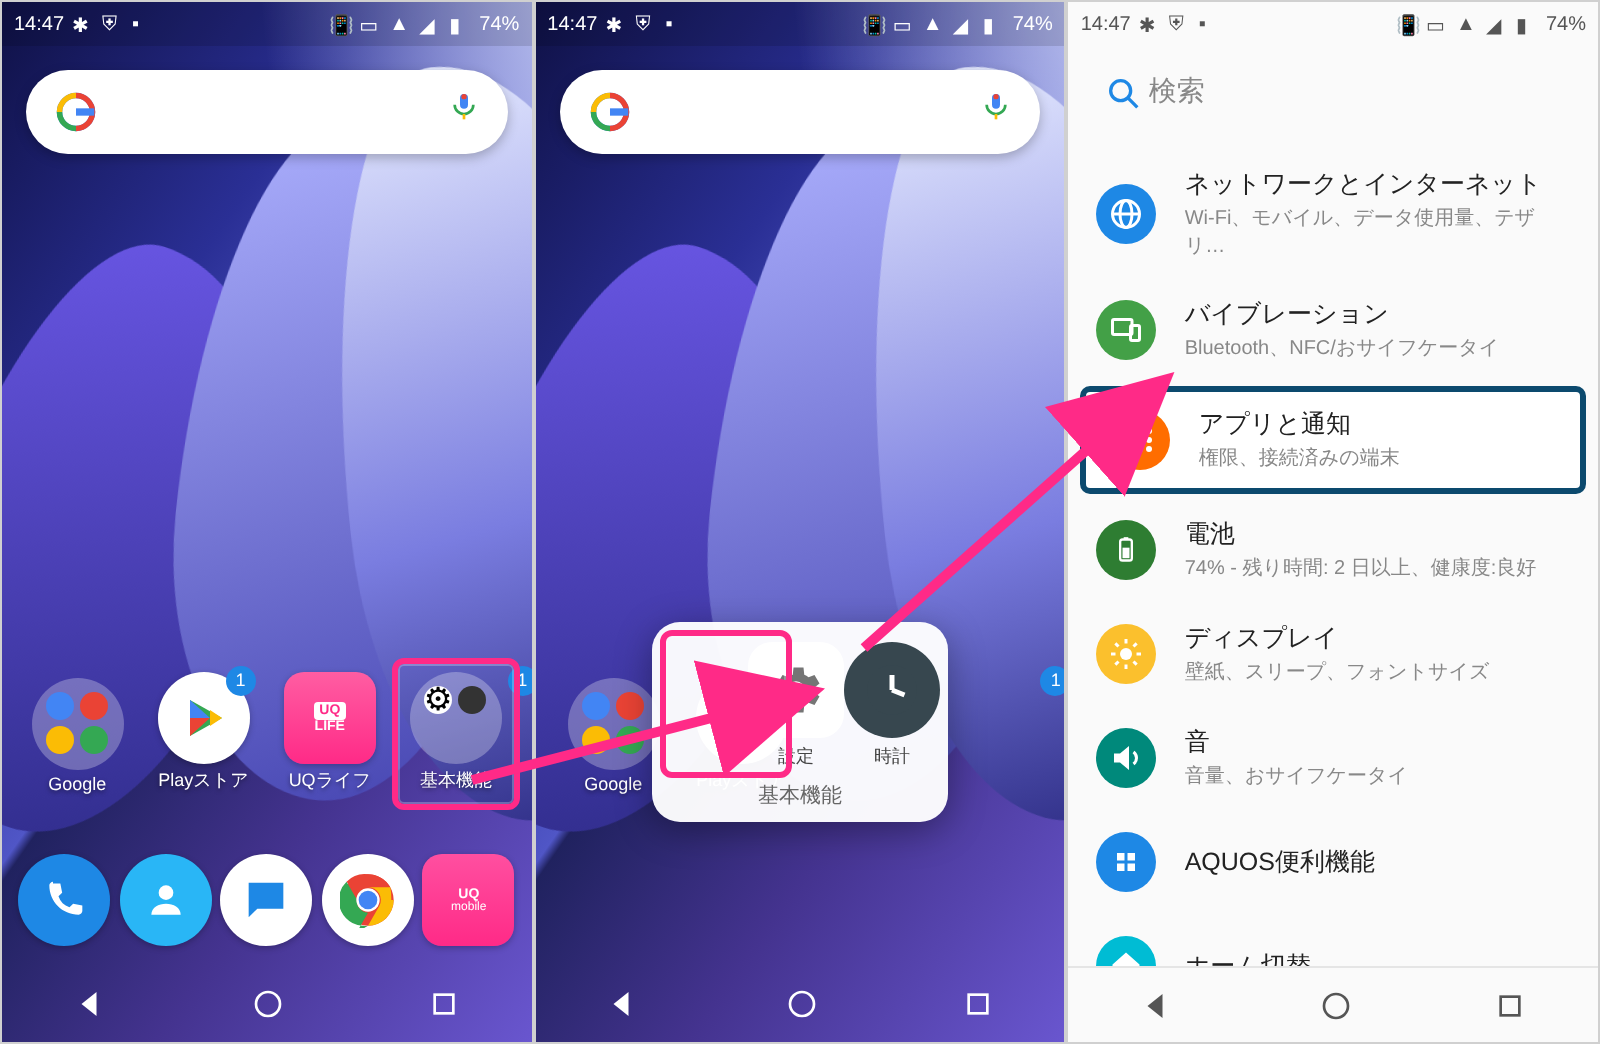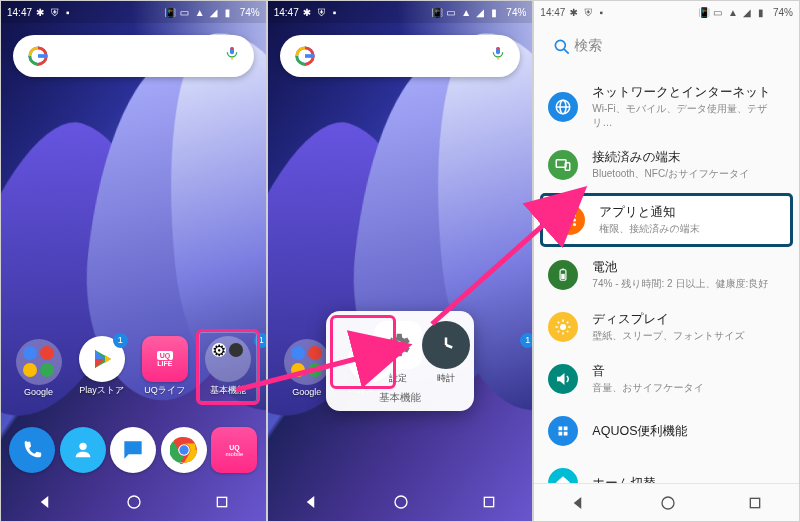--- a/index.html
+++ b/index.html
@@ -486,21 +486,21 @@
           </div>
         </div>
         <div class="set-item">
           <div class="set-ico" style="background:#43a047">
             <svg width="18" height="18" viewBox="0 0 24 24" fill="#fff">
               <rect x="3" y="5" width="13" height="10" rx="1" fill="none" stroke="#fff" stroke-width="2"></rect>
               <rect x="15" y="9" width="6" height="10" rx="1" fill="none" stroke="#fff" stroke-width="2"></rect>
             </svg>
           </div>
           <div class="set-txt">
-            <div class="set-title">接続済みの端末</div>
+            <div class="set-title">バイブレーション</div>
             <div class="set-sub">Bluetooth、NFC/おサイフケータイ</div>
           </div>
         </div>
         <div class="set-item hl">
           <div class="set-ico" style="background:#ff6d00">
             <svg width="18" height="18" viewBox="0 0 24 24" fill="#fff">
               <circle cx="6" cy="6" r="2"></circle>
               <circle cx="12" cy="6" r="2"></circle>
               <circle cx="18" cy="6" r="2"></circle>
               <circle cx="6" cy="12" r="2"></circle>

